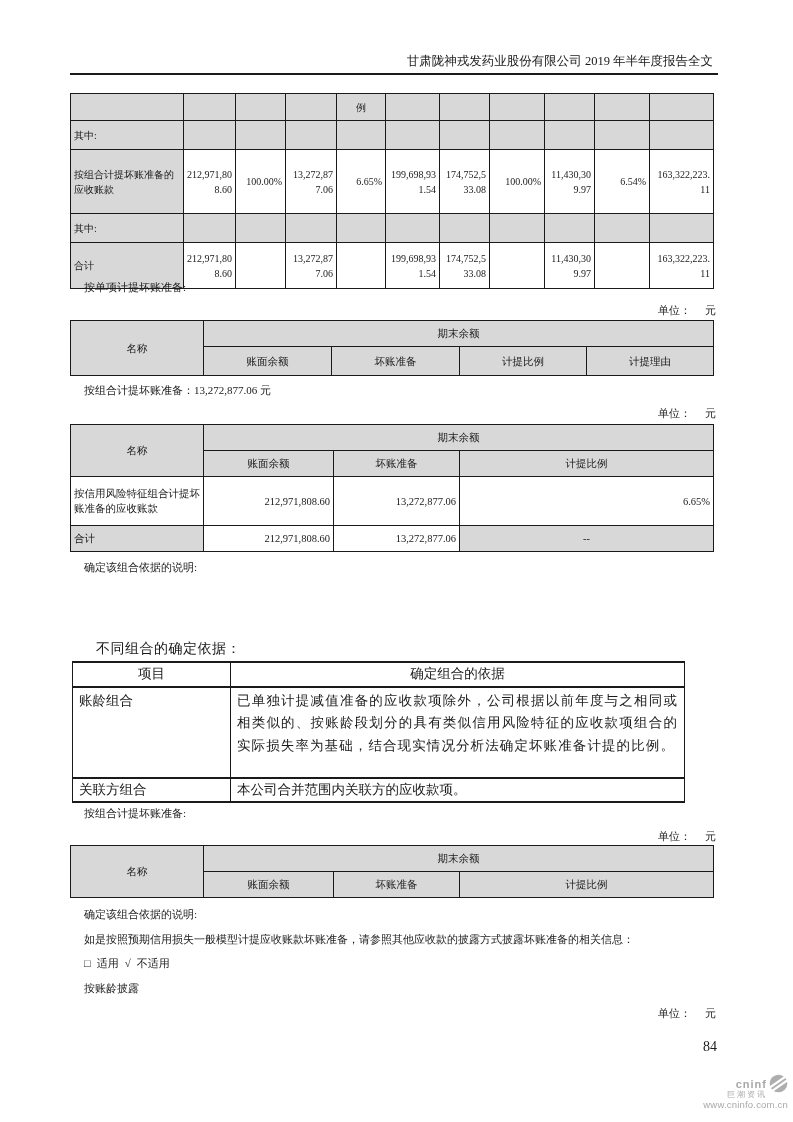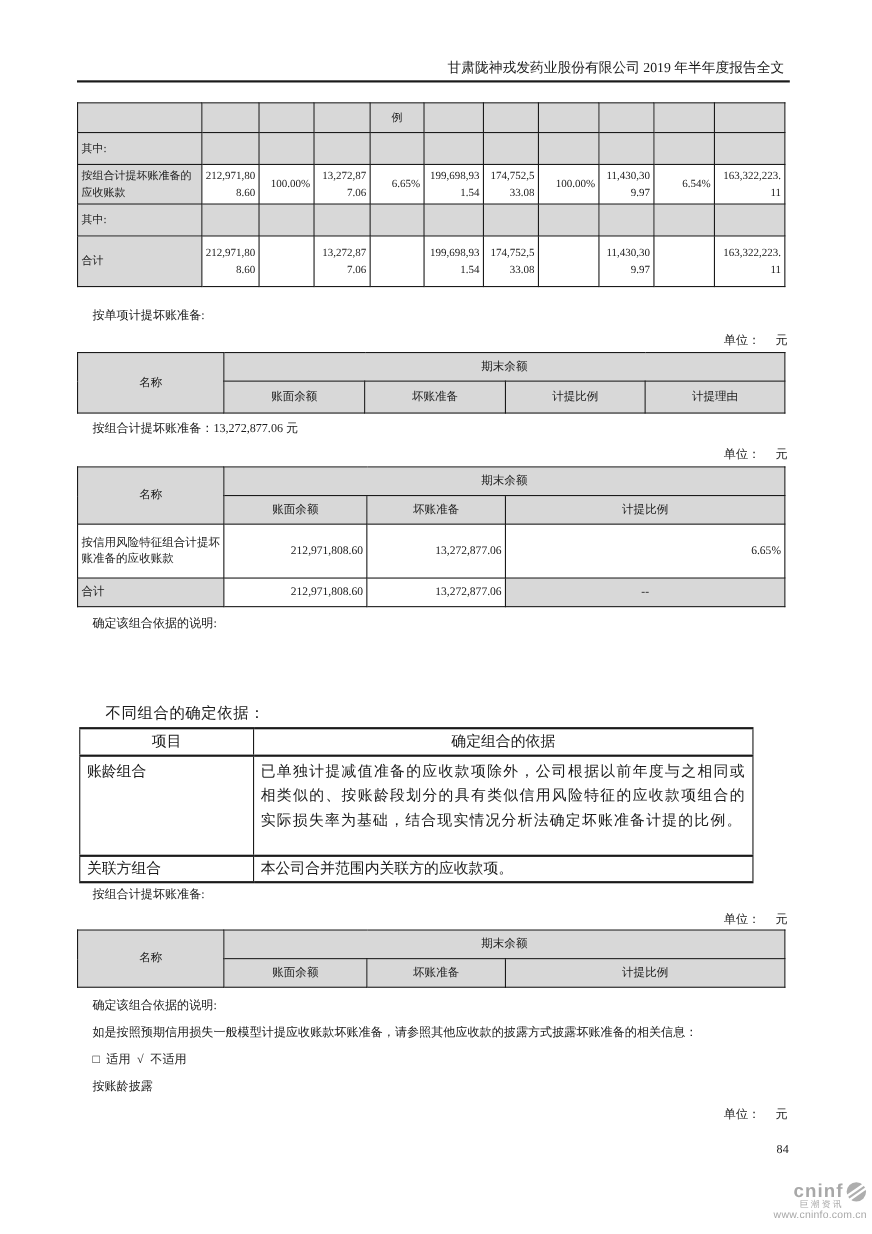--- a/index.html
+++ b/index.html
@@ -15,37 +15,37 @@
   .hdr-title{font-size:12.5px;white-space:nowrap;}
   .hdr-rule{height:2px;background:#1a1a1a;}
 
   table.t{border-collapse:collapse;table-layout:fixed;font-size:10px;}
   table.t td{border:1px solid #1a1a1a;overflow:hidden;padding:0 3px;line-height:15px;vertical-align:middle;}
   .g{background:#d8d8d8;}
   .num{text-align:right;word-break:break-all;}
   .ctr{text-align:center;}
   .lbl{text-align:left;}
   .t23 td{font-size:10.5px;}
-  .r27{height:27px}.r25{height:29px}.r52{height:36px}.r46{height:46px}
+  .r27{height:27px}.r25{height:29px}.r52{height:64px}.r46{height:46px}
   .r26{height:26px}.r49{height:49px}
 
   .para{font-size:14px;line-height:20.5px;letter-spacing:1.3px;text-align:justify;text-indent:2em;}
   .subhead{font-size:14px;white-space:nowrap;letter-spacing:0.5px;}
 
   table.t4{border-collapse:collapse;table-layout:fixed;font-size:13.5px;}
   table.t4 td{border:2px solid #1a1a1a;border-left-width:1.5px;border-right-width:1.5px;
     padding:0 6px;line-height:22.5px;vertical-align:middle;overflow:hidden;}
   table.t4 td.just{text-align:justify;letter-spacing:1.1px;}
   table.t4 tr.tall td{vertical-align:top;padding-top:2px;}
   .r23{height:23px}.r91{height:91px}.r24{height:24px}
 
   .chkline span{margin-right:6px;}
-  .pagenum{font-size:11px;}
+  .pagenum{font-size:14px;}
   .logo{color:#a8a8a8;text-align:right;font-family:"Liberation Sans","DejaVu Sans",sans-serif;line-height:1.1;}
-  .logo-word{font-size:17px;font-weight:bold;letter-spacing:1px;vertical-align:middle;margin-top:18px;}
+  .logo-word{font-size:11px;font-weight:bold;letter-spacing:1px;vertical-align:middle;margin-top:18px;}
   .logo-icon{vertical-align:middle;margin-left:2px;}
   .logo-cn{font-size:8px;letter-spacing:2px;padding-right:21px;margin-top:-2px;}
   .logo-url{font-size:9.5px;letter-spacing:0.2px;}
 </style>
 </head>
 <body>
 
 <div class="page">
 
   <div class="abs hdr-title" style="top:53px;right:80px;">甘肃陇神戎发药业股份有限公司 2019 年半年度报告全文</div>

